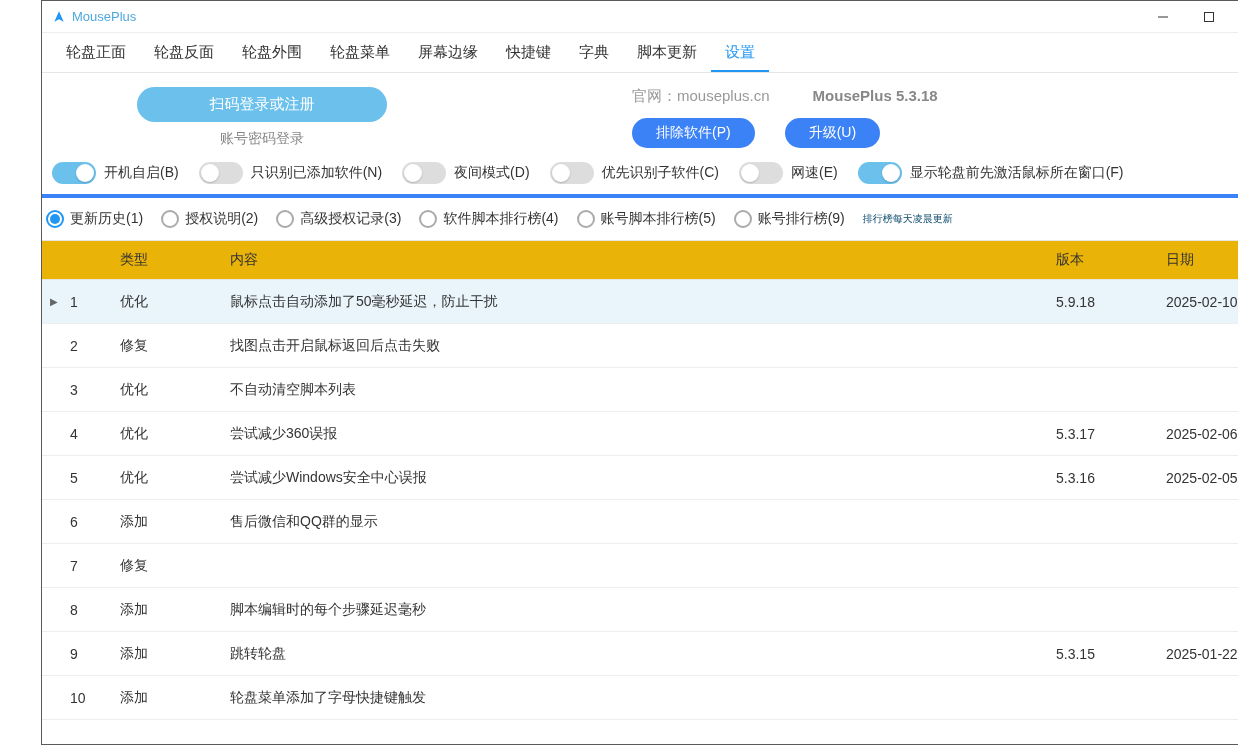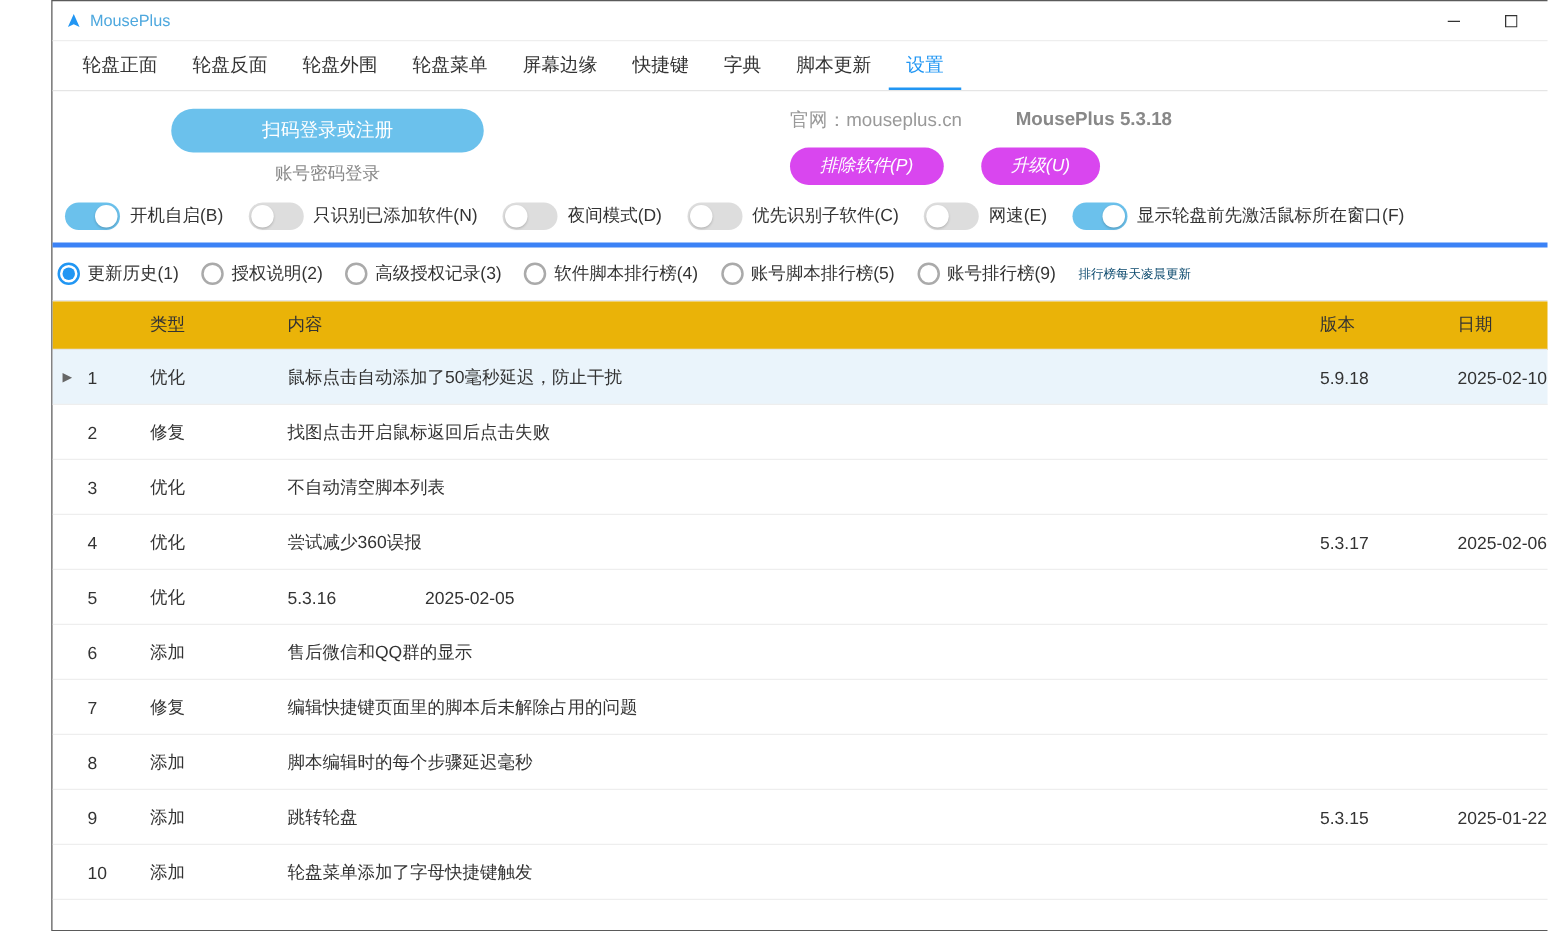--- a/index.html
+++ b/index.html
@@ -15,21 +15,21 @@
 .menuitem { padding: 8px 14px; font-size: 15px; color: #333; cursor: pointer; }
 .menuitem.active { color: #2196f3; border-bottom: 2px solid #2196f3; margin-bottom: -1px; }
 .header-area { padding: 14px 10px 8px 10px; display: flex; align-items: flex-start; }
 .login-col { width: 420px; display: flex; flex-direction: column; align-items: center; }
 .btn-primary { background: #6bc1ec; color: #fff; border: none; border-radius: 18px; padding: 8px 40px; font-size: 15px; cursor: pointer; min-width: 250px; text-align: center; }
 .login-alt { color: #888; font-size: 14px; margin-top: 8px; cursor: pointer; }
 .info-col { flex: 1; display: flex; flex-direction: column; align-items: flex-start; padding-left: 160px; }
 .info-row1 { display: flex; align-items: flex-start; gap: 43px; color: #999; font-size: 15px; margin-bottom: 12px; }
 .info-row1 .ver { color: #888; font-weight: bold; }
 .info-row2 { display: flex; gap: 30px; }
-.pillbtn { background: #d946ef; color: #fff; border: none; border-radius: 16px; padding: 6px 24px; font-size: 14px; cursor: pointer; font-style: italic; }
+.pillbtn { background: #3b82f6; color: #fff; border: none; border-radius: 16px; padding: 6px 24px; font-size: 14px; cursor: pointer; }
 .toggles { display: flex; align-items: center; padding: 6px 10px 10px 10px; gap: 20px; border-bottom: 4px solid #3b82f6; flex-wrap: wrap; }
 .toggle-item { display: flex; align-items: center; gap: 8px; font-size: 14px; color: #333; }
 .switch { width: 44px; height: 22px; border-radius: 11px; position: relative; cursor: pointer; }
 .switch .knob { width: 18px; height: 18px; border-radius: 50%; background: #fff; position: absolute; top: 2px; box-shadow: 0 1px 2px rgba(0,0,0,.2); }
 .switch.on { background: #6bc1ec; }
 .switch.on .knob { right: 2px; }
 .switch.off { background: #ddd; }
 .switch.off .knob { left: 2px; }
 .radios { display: flex; align-items: center; padding: 12px 4px; gap: 18px; border-bottom: 1px solid #e5e5e5; flex-wrap: wrap; }
 .radio-item { display: flex; align-items: center; gap: 6px; font-size: 14px; color: #333; cursor: pointer; }
@@ -215,36 +215,36 @@
           <div class="td col-idx">4</div>
           <div class="td col-type">优化</div>
           <div class="td col-content">尝试减少360误报</div>
           <div class="td col-ver">5.3.17</div>
           <div class="td col-date">2025-02-06</div>
         </div>
         <div class="trow">
           <div class="td col-mark row-mark"></div>
           <div class="td col-idx">5</div>
           <div class="td col-type">优化</div>
+          <div class="td col-content">尝试减少Windows安全中心误报</div>
           <div class="td col-ver">5.3.16</div>
           <div class="td col-date">2025-02-05</div>
         </div>
         <div class="trow">
           <div class="td col-mark row-mark"></div>
           <div class="td col-idx">6</div>
           <div class="td col-type">添加</div>
           <div class="td col-content">售后微信和QQ群的显示</div>
           <div class="td col-ver"></div>
           <div class="td col-date"></div>
         </div>
         <div class="trow">
           <div class="td col-mark row-mark"></div>
           <div class="td col-idx">7</div>
           <div class="td col-type">修复</div>
-          <div class="td col-content">编辑快捷键页面里的脚本后未解除占用的问题</div>
           <div class="td col-ver"></div>
           <div class="td col-date"></div>
         </div>
         <div class="trow">
           <div class="td col-mark row-mark"></div>
           <div class="td col-idx">8</div>
           <div class="td col-type">添加</div>
           <div class="td col-content">脚本编辑时的每个步骤延迟毫秒</div>
           <div class="td col-ver"></div>
           <div class="td col-date"></div>

